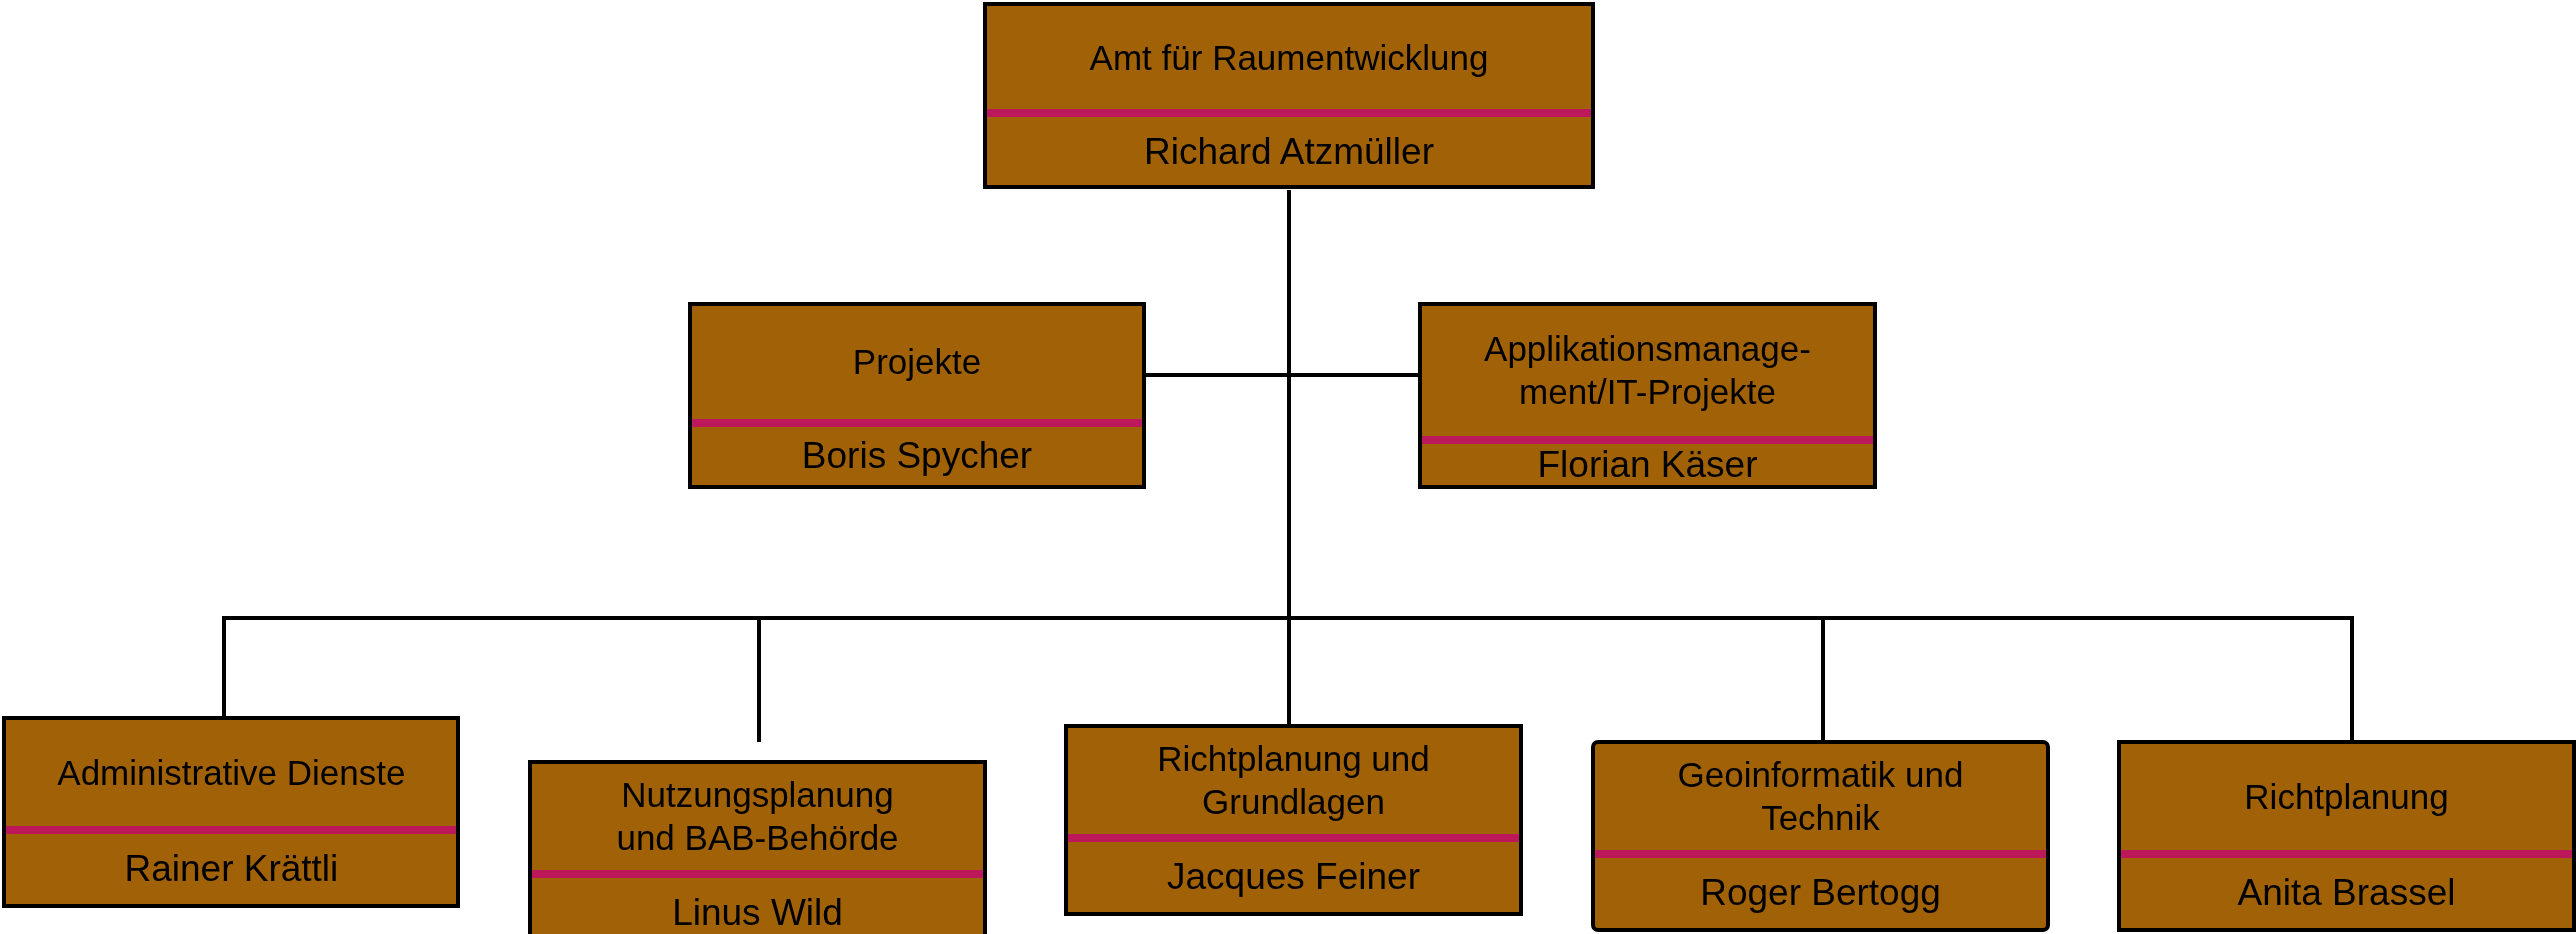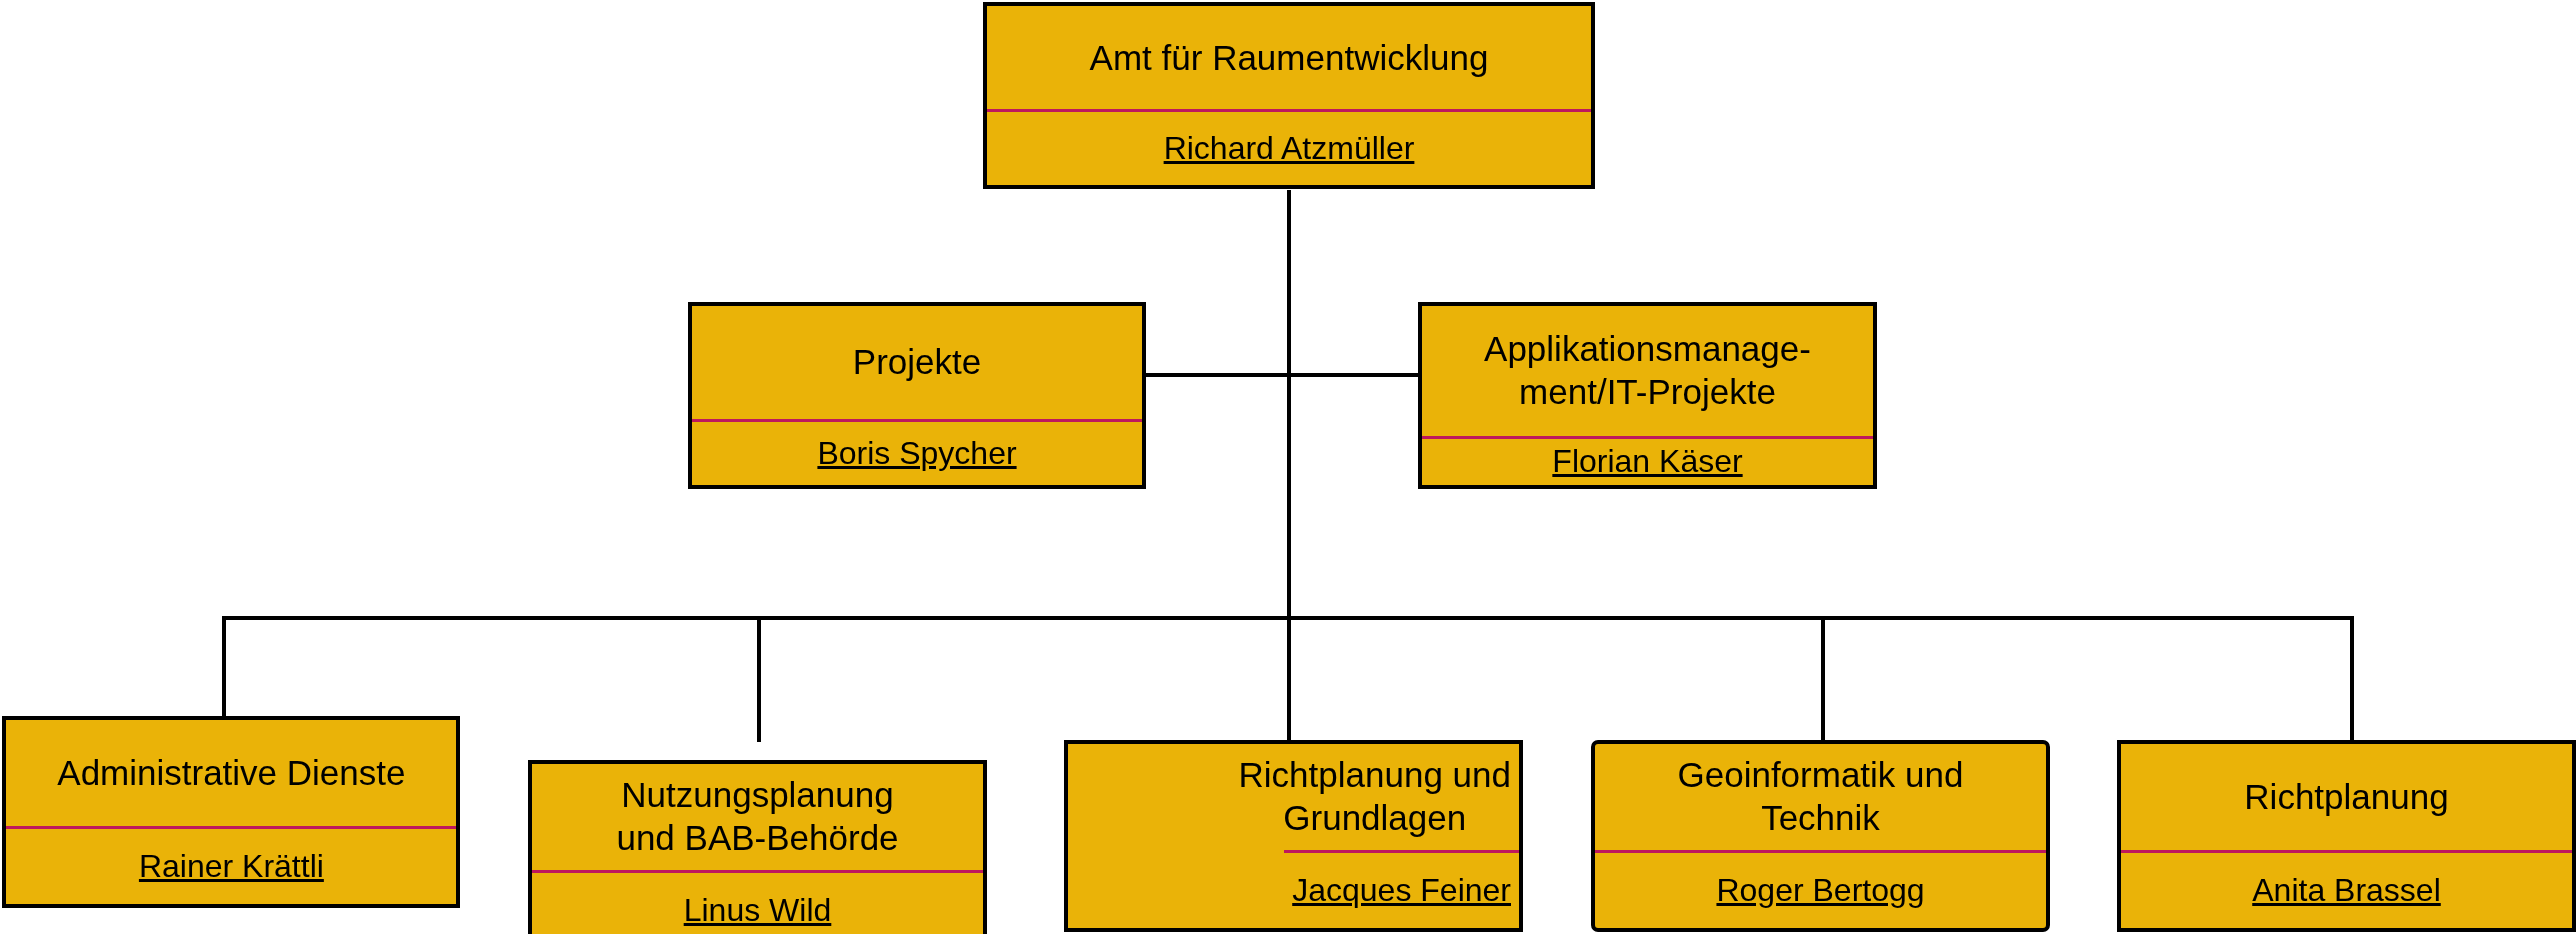--- a/index.html
+++ b/index.html
@@ -17,49 +17,48 @@
     width: 2576px;
     height: 935px;
     background: #ffffff;
     overflow: hidden;
   }
 
   
   .node {
     position: absolute;
     box-sizing: border-box;
-    background: #eab308;
+    background: #a16207;
     border: 4px solid #000000;
     display: flex;
     flex-direction: column;
     z-index: 3;
   }
   .node-title {
     box-sizing: border-box;
     flex: 1 1 auto;
     display: flex;
     align-items: center;
     justify-content: center;
     text-align: center;
     line-height: 1.22;
     font-size: 35px;
     padding: 3.2px 8px;
     white-space: pre-line;
   }
   .node-person {
     box-sizing: border-box;
-    border-top: 3px solid #be185d;
+    border-top: 8px solid #be185d;
     display: flex;
     align-items: center;
     justify-content: center;
     text-align: center;
-    font-size: 32px;
+    font-size: 37px;
     line-height: 1.22;
     padding: 3.2px 8px;
-    text-decoration: underline;
   }
 
   
   .line {
     position: absolute;
     background: #000000;
     z-index: 1;
   }
   .line-v { width: 4px; }
   .line-h { height: 4px; }
@@ -103,21 +102,21 @@
     <div class="node-title">Administrative Dienste</div>
     <div class="node-person" style="height:78px;">Rainer Krättli</div>
   </div>
 
   <div class="node" style="left:528px; top:760px; width:459px; height:192px;">
     <div class="node-title">Nutzungsplanung
 und BAB-Behörde</div>
     <div class="node-person" style="height:78px;">Linus Wild</div>
   </div>
 
-  <div class="node" style="left:1064px; top:740px; width:459px; height:192px;align-items:flex-end;">
+  <div class="node" style="left:1064px; top:724px; width:459px; height:192px;">
     <div class="node-title">Richtplanung und
 Grundlagen</div>
     <div class="node-person" style="height:78px;">Jacques Feiner</div>
   </div>
 
   <div class="node" style="left:1591px; top:740px; width:459px; height:192px;border-radius:7px;">
     <div class="node-title">Geoinformatik und
 Technik</div>
     <div class="node-person" style="height:78px;">Roger Bertogg</div>
   </div>

